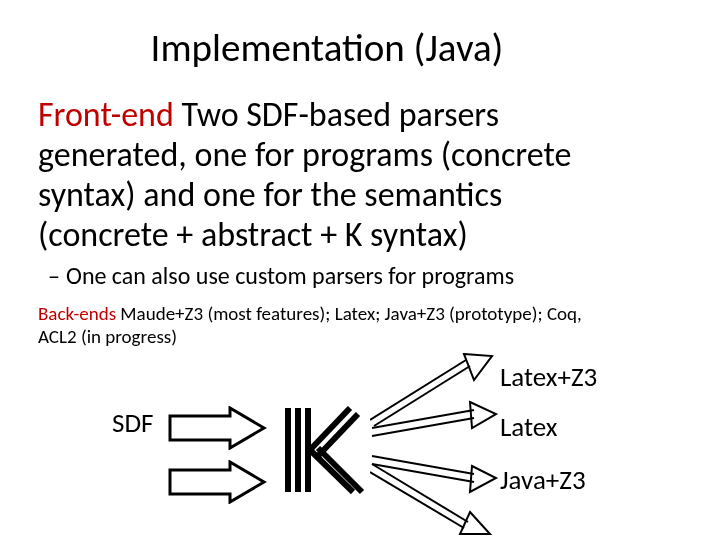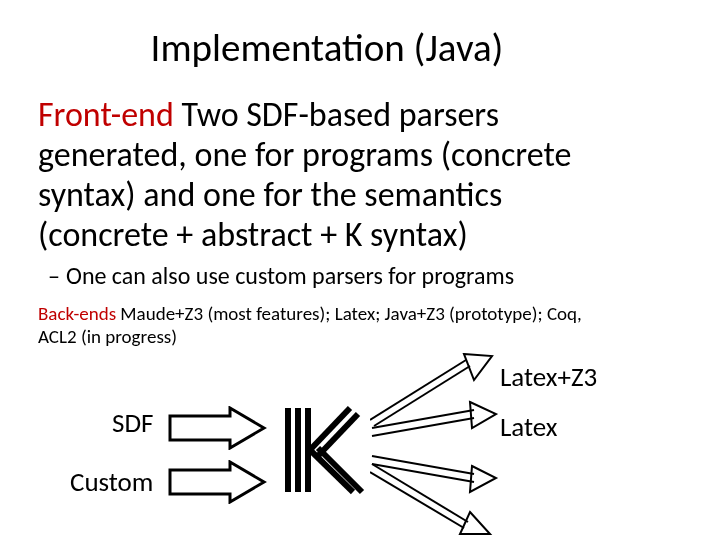--- a/index.html
+++ b/index.html
@@ -41,21 +41,20 @@
     <span class="dash">–</span><span>One can also use custom parsers for programs</span>
   </p>
 
   <p class="para2">
     <span class="red">Back-ends</span><span>  Maude+Z3 (most  features); Latex; Java+Z3 (prototype); Coq, ACL2 (in progress)</span>
   </p>
 
   <div class="diagram">
 
     <div class="lbl" style="left:112px; top:46px;">SDF</div>
-    <div class="lbl" style="left:70px; top:105px;">Custom</div>
 
     <div class="blockarrow" style="left:168px; top:46px;">
       <svg width="100" height="44" viewBox="0 0 100 44">
         <polygon points="2,10 62,10 62,2 96,22 62,42 62,34 2,34" fill="none" stroke="#000" stroke-width="3"></polygon>
       </svg>
     </div>
 
     <div class="blockarrow" style="left:168px; top:100px;">
       <svg width="100" height="44" viewBox="0 0 100 44">
         <polygon points="2,10 62,10 62,2 96,22 62,42 62,34 2,34" fill="none" stroke="#000" stroke-width="3"></polygon>
@@ -111,16 +110,17 @@
         <g fill="none" stroke="#000" stroke-width="2">
           <path d="M2,4 L98,62"></path>
           <path d="M0,12 L94,68"></path>
           <polygon points="100,52 120,74 90,74"></polygon>
         </g>
       </svg>
     </div>
 
     <div class="lbl" style="left:500px; top:0px;">Latex+Z3</div>
     <div class="lbl" style="left:500px; top:50px;">Latex</div>
+    <div class="lbl" style="left:500px; top:103px;">Java+Z3</div>
 
   </div>
 
 </div>
 
 </body></html>

